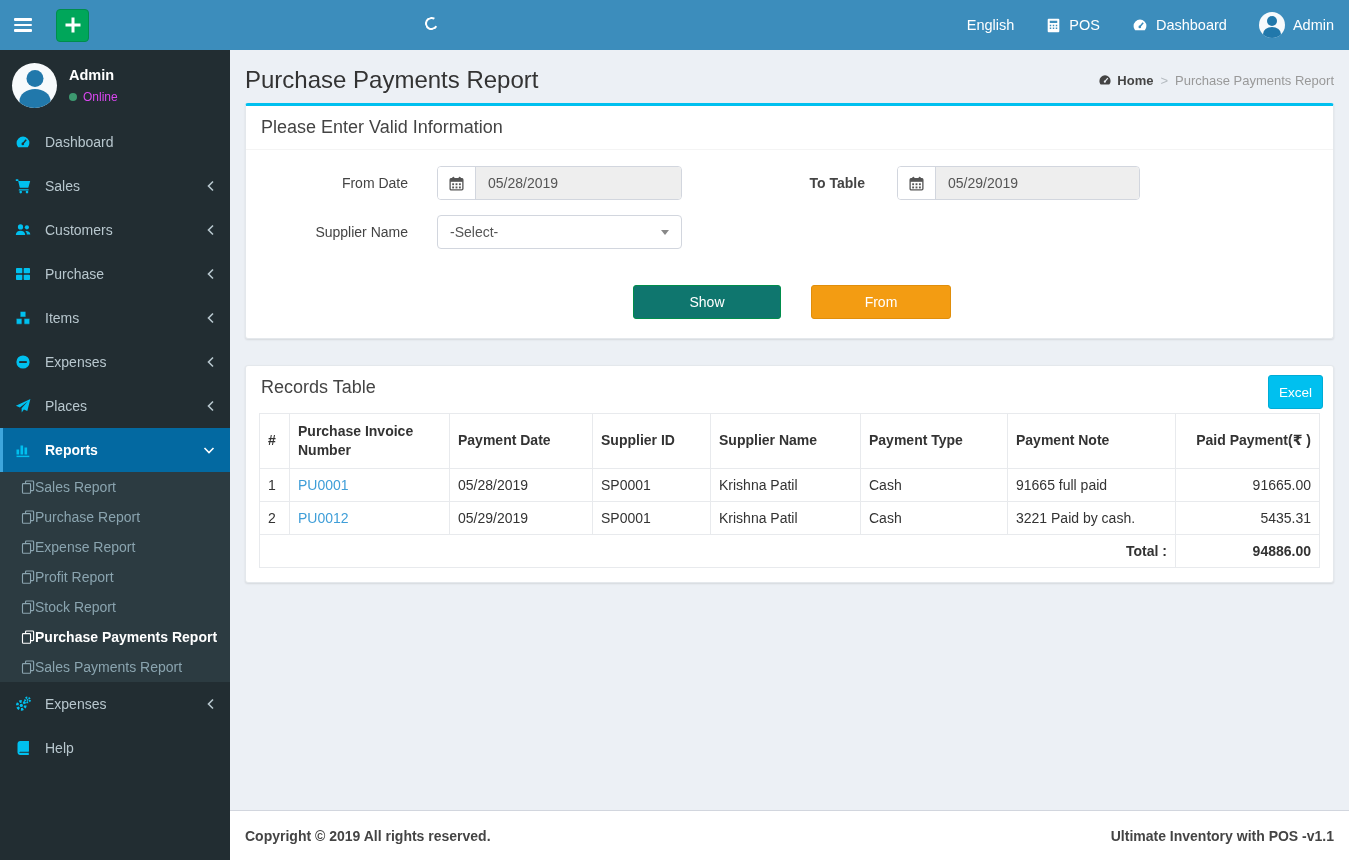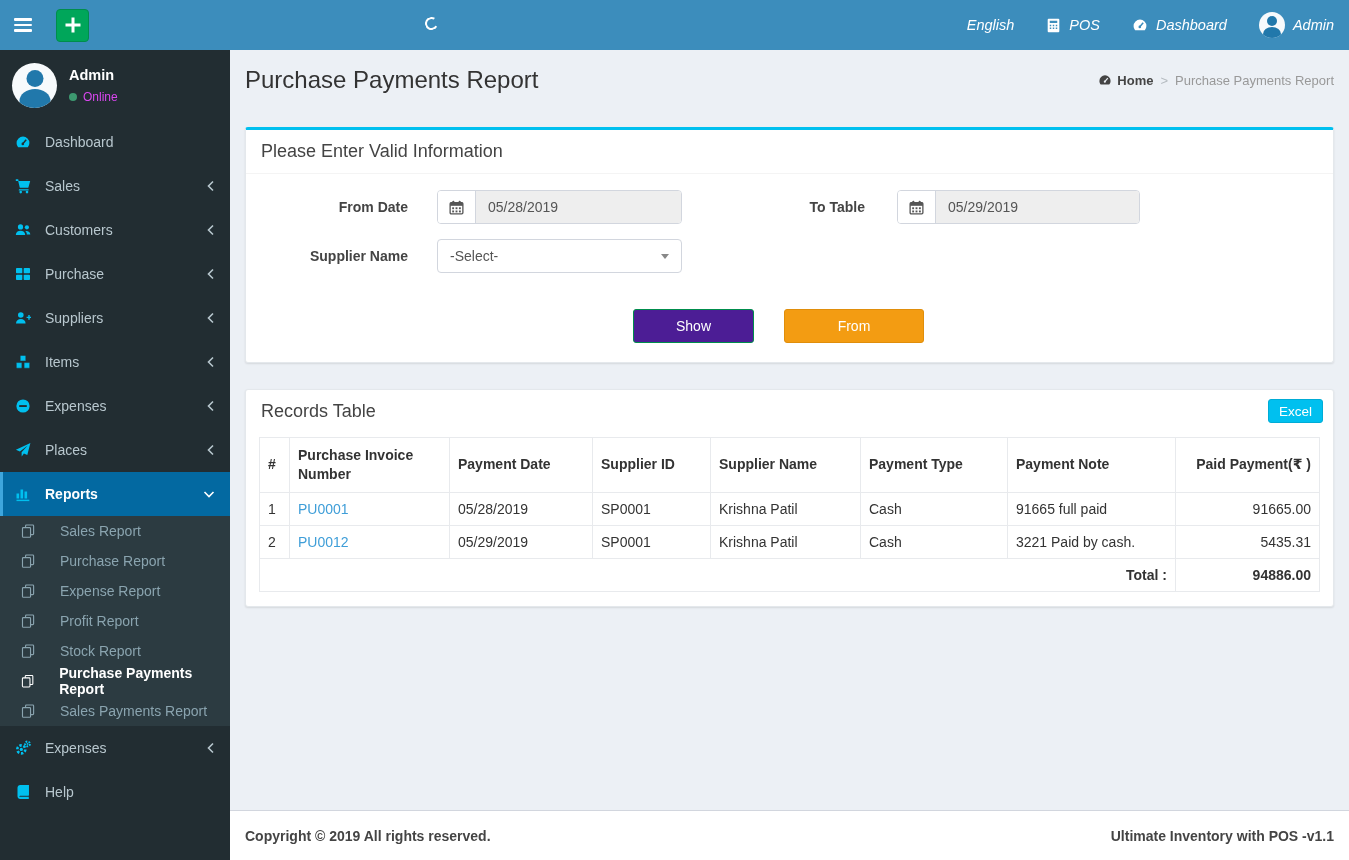--- a/index.html
+++ b/index.html
@@ -4,21 +4,21 @@
 <style>
   * { margin:0; padding:0; box-sizing:border-box; }
   html,body { width:1349px; height:860px; }
   body { font-family:"Liberation Sans","DejaVu Sans",sans-serif; background:#ecf0f5; overflow:hidden; }
   .app { width:1349px; height:860px; display:flex; flex-direction:column; position:relative; }
 
   
   .topbar { height:50px; display:flex; flex-shrink:0; }
   .logo { width:230px; background:#3c8dbc; color:#fff; font-size:20px; font-weight:700;
           display:flex; align-items:center; justify-content:center; cursor:pointer; }
-  .navbar { flex:1; background:#3c8dbc; display:flex; align-items:center; position:relative;font-style:italic; }
+  .navbar { flex:1; background:#3c8dbc; display:flex; align-items:center; position:relative; }
   .hamburger { width:46px; height:50px; background:transparent; border:none; cursor:pointer;
                display:flex; flex-direction:column; align-items:center; justify-content:center; gap:3px; }
   .hamburger span { width:18px; height:2.5px; background:#fff; border-radius:1px; }
   .add-btn { width:33px; height:33px; margin-left:10px; background:#00a65a; border:1px solid #008d4c;
              border-radius:4px; cursor:pointer; position:relative; }
   .plus-glyph { position:absolute; left:50%; top:50%; width:15px; height:15px; transform:translate(-50%,-50%); }
   .plus-glyph::before { content:""; position:absolute; left:0; top:6px; width:15px; height:3px; background:#fff; }
   .plus-glyph::after  { content:""; position:absolute; left:6px; top:0; width:3px; height:15px; background:#fff; }
   .moon { position:absolute; left:425px; top:17px; width:13px; height:13px; border:2px solid #fff;
           border-radius:50%; border-right-color:transparent; transform:rotate(-15deg); cursor:pointer; }
@@ -45,55 +45,55 @@
   .user-name { color:#fff; font-weight:700; font-size:14.5px; margin:4px 0 7px; }
   .user-status { color:#d946ef; font-size:12px; display:flex; align-items:center; gap:6px; cursor:pointer; }
   .dot { width:8px; height:8px; border-radius:50%; background:#3d9970; }
   .menu { list-style:none; }
   .menu-item { height:44px; display:flex; align-items:center; padding:0 15px 0 12px;
                border-left:3px solid transparent; color:#b8c7ce; font-size:14px; cursor:pointer; }
   .menu-item .mi { width:23px; margin-right:7px; display:flex; align-items:center; }
   .menu-item .chev { margin-left:auto; display:flex; }
   .menu-item.active { background:#0369a1; color:#fff; border-left-color:#3ea6dd; font-weight:600; }
   .submenu { list-style:none; background:#2c3b41; }
-  .sub-item { height:30px; display:flex; align-items:center; gap:25px; padding-left:21px;
+  .sub-item { height:30px; display:flex; align-items:center; gap:0; padding-left:21px;
               color:#8aa4af; font-size:14px; cursor:pointer; }
   .sub-item.active { color:#fff; font-weight:600; }
   .svgi { display:block; }
 
   
   .main { flex:1; display:flex; flex-direction:column; background:#ecf0f5; min-width:0; }
   .content { flex:1 0 auto; padding:0 15px; }
   .content-header { display:flex; align-items:center; justify-content:space-between; padding:16px 0 9px; }
   .page-title { font-size:24px; font-weight:400; color:#333; }
   .breadcrumb { font-size:13px; color:#999; display:flex; align-items:center; gap:7px;justify-content:space-between; }
   .crumb-home { color:#444; font-weight:600; display:flex; align-items:center; gap:5px; cursor:pointer; }
   .crumb-sep { color:#b5bbc0; }
 
-  .box { background:#fff; border:1px solid #e4e8ec; border-radius:3px; box-shadow:0 1px 2px rgba(0,0,0,.10); margin-bottom:26px;margin-top:24px; }
+  .box { background:#fff; border:1px solid #e4e8ec; border-radius:3px; box-shadow:0 1px 2px rgba(0,0,0,.10); margin-bottom:26px; }
   .filter-box { border-top:3px solid #00c0ef; }
   .box-header { padding:11px 15px; font-size:18px; color:#444; position:relative; }
   .filter-box .box-header { border-bottom:1px solid #f4f4f4; }
 
   .filter-form { padding:16px 15px 19px; }
   .form-row { display:flex; align-items:center; margin-bottom:15px; }
-  .flabel { width:176px; padding-right:29px; text-align:right; font-weight:700; font-size:14px; color:#444; }
+  .flabel { width:176px; padding-right:29px; text-align:right; font-weight:400; font-size:14px; color:#444; }
   .flabel2 { width:215px; padding-right:32px; text-align:right; font-weight:700; font-size:14px; color:#444; }
   .input-group { display:flex; height:34px; width:245px; border:1px solid #d2d6de; border-radius:4px; overflow:hidden; background:#fff; }
   .input-group.g2 { width:243px; }
   .addon { width:38px; display:flex; align-items:center; justify-content:center; border-right:1px solid #d2d6de; background:#fff; flex-shrink:0; }
   .date-input { flex:1; min-width:0; border:none; outline:none; background:#eee; padding:0 12px; font-size:14px; color:#555; font-family:inherit; }
   .select { width:245px; height:34px; border:1px solid #d2d6de; border-radius:4px; background:#fff; display:flex;
             align-items:center; justify-content:space-between; padding:0 12px; font-size:14px; color:#555; cursor:pointer; }
   .caret { width:0; height:0; border-left:4px solid transparent; border-right:4px solid transparent; border-top:5px solid #888; }
   .btn-row { display:flex; gap:30px; margin:36px 0 0 372px; }
   .btn { height:34px; border-radius:3px; color:#fff; font-size:14px; cursor:pointer; font-family:inherit; }
-  .btn-show  { width:121px; background:#4c1d95; border:1px solid #008d4c; }
+  .btn-show  { width:148px; background:#0f766e; border:1px solid #008d4c; }
   .btn-close { width:140px; background:#f39c12; border:1px solid #e08e0b; }
-  .btn-excel { position:absolute; right:10px; top:9px; width:55px; height:24px; background:#00c0ef;
+  .btn-excel { position:absolute; right:10px; top:9px; width:55px; height:34px; background:#00c0ef;
                border:1px solid #00acd6; border-radius:3px; color:#fff; font-size:13.5px; cursor:pointer; font-family:inherit; }
 
   .records-body { padding:4px 13px 14px; }
   table { width:100%; border-collapse:collapse; table-layout:fixed; font-size:14px; color:#333; }
   th, td { border:1px solid #e8eaed; padding:8px; text-align:left; vertical-align:middle; }
   thead th { font-weight:700; color:#333; line-height:1.35; }
   td.num, th.num { text-align:right; }
   tfoot td { font-weight:700; }
   a.inv-link { color:#3f9ed8; text-decoration:none; cursor:pointer; }
 
@@ -211,35 +211,20 @@
               </svg>
             </span>
           <span>Purchase</span>
           <span class="chev">
               <svg width="9" height="12" viewBox="0 0 9 12">
                 <path d="M7 1.5 2.5 6 7 10.5" fill="none" stroke="#b8c7ce" stroke-width="1.6"></path>
               </svg>
             </span>
         </li>
 
-        <li class="menu-item">
-          <span class="mi">
-              <svg class="svgi" width="16" height="16" viewBox="0 0 16 16" fill="#00c0ef">
-                <circle cx="5.8" cy="5" r="2.8"></circle>
-                <path d="M1 13.4c0-2.7 2.2-4.3 4.8-4.3s4.8 1.6 4.8 4.3z"></path>
-                <path d="M11.6 6.7h1.7V5h1.4v1.7h1.7v1.4h-1.7v1.7h-1.4V8.1h-1.7z"></path>
-              </svg>
-            </span>
-          <span>Suppliers</span>
-          <span class="chev">
-              <svg width="9" height="12" viewBox="0 0 9 12">
-                <path d="M7 1.5 2.5 6 7 10.5" fill="none" stroke="#b8c7ce" stroke-width="1.6"></path>
-              </svg>
-            </span>
-        </li>
 
         <li class="menu-item">
           <span class="mi">
               <svg class="svgi" width="16" height="16" viewBox="0 0 16 16" fill="#00c0ef">
                 <rect x="5.2" y="1.4" width="5.6" height="5.6" rx="0.6" stroke="#222d32" stroke-width="0.5"></rect>
                 <rect x="1.3" y="8.6" width="5.6" height="5.6" rx="0.6" stroke="#222d32" stroke-width="0.5"></rect>
                 <rect x="9.1" y="8.6" width="5.6" height="5.6" rx="0.6" stroke="#222d32" stroke-width="0.5"></rect>
               </svg>
             </span>
           <span>Items</span>

